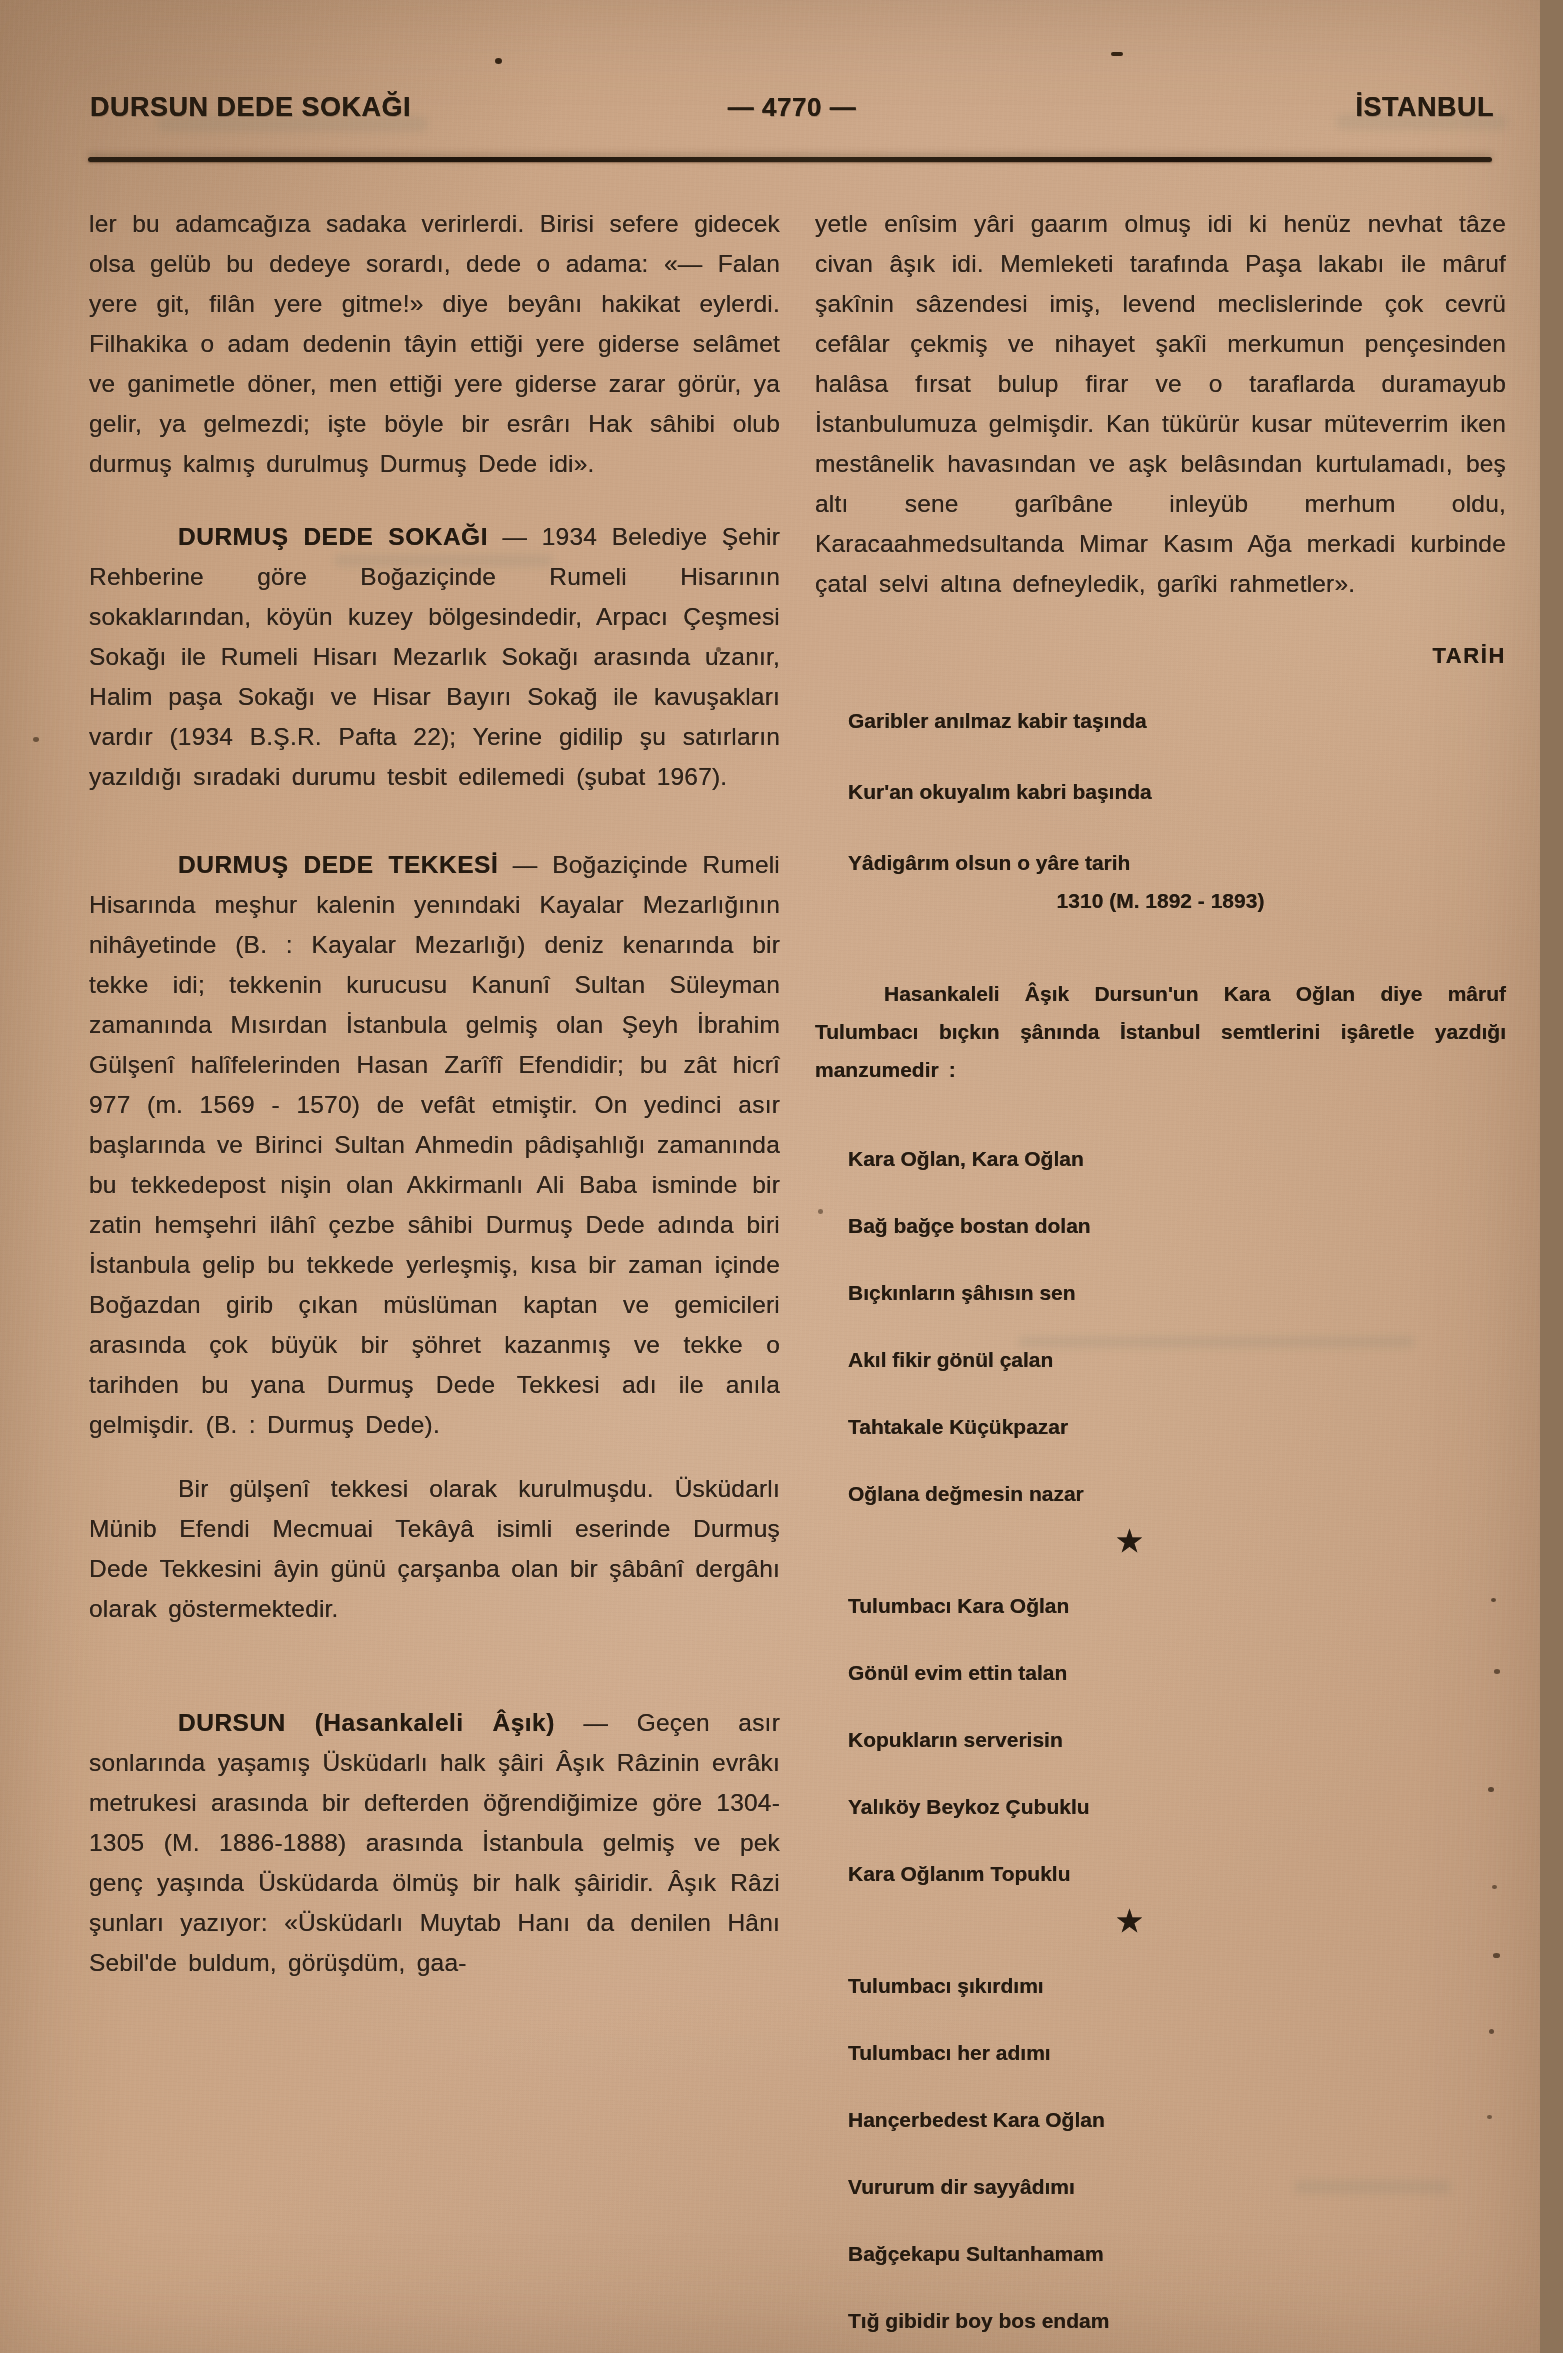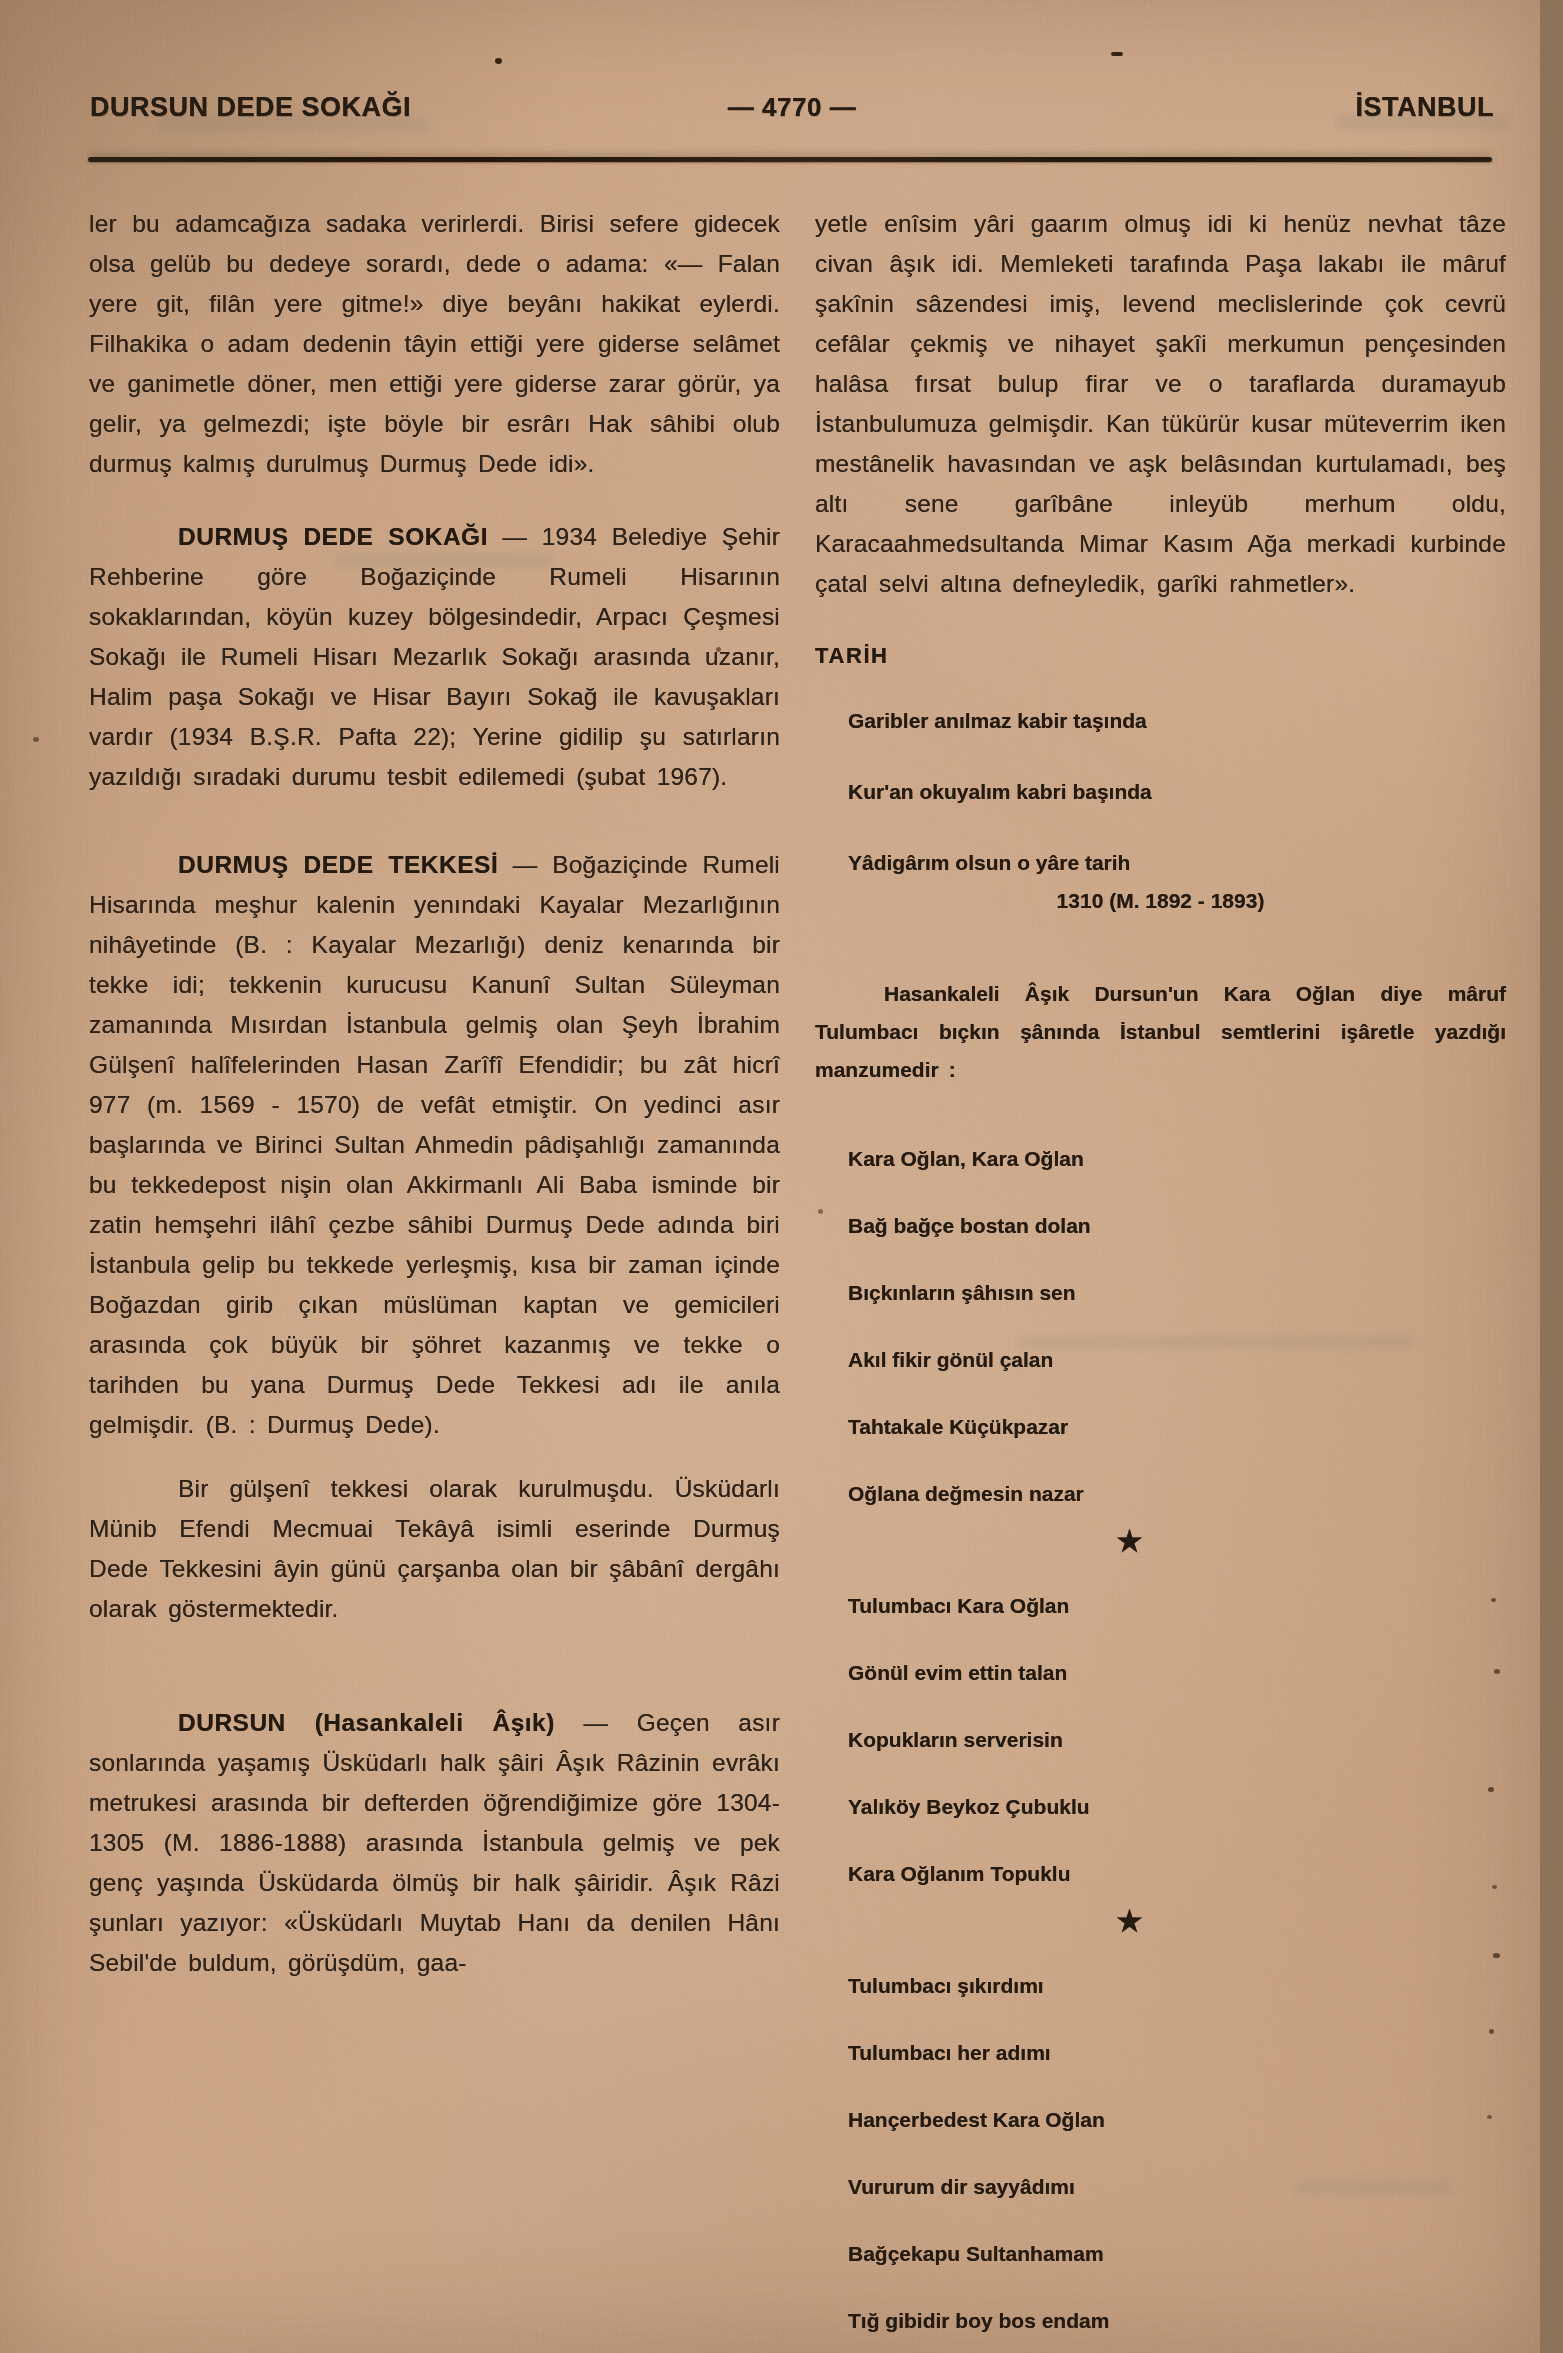--- a/index.html
+++ b/index.html
@@ -52,21 +52,21 @@
     word-spacing:4.2px;letter-spacing:0.2px;
     text-shadow:0 0 0.5px rgba(46,35,26,.78);
   }
   .indent{text-indent:89px;}
   .gap-sm{margin-top:24px;}
   .gap-md{margin-top:33px;}
   .gap-lg{margin-top:48px;}
   .gap-xl{margin-top:74px;}
   .lead{font-weight:bold;letter-spacing:0.5px;color:#241a10;}
   .tarih-head{
-    margin-top:39px;text-align:left;
+    margin-top:39px;text-align:right;
     font-weight:bold;font-size:22px;letter-spacing:1.6px;color:#241a10;
     text-shadow:0 0 0.5px rgba(36,26,16,.8);
   }
   .poem{
     font-weight:bold;font-size:21px;color:#241a10;
     text-shadow:0 0 0.5px rgba(36,26,16,.7);
   }
   .tarih-poem{margin-top:29px;padding-left:33px;}
   .tarih-poem .pline{line-height:39px;}
   .date-line{

